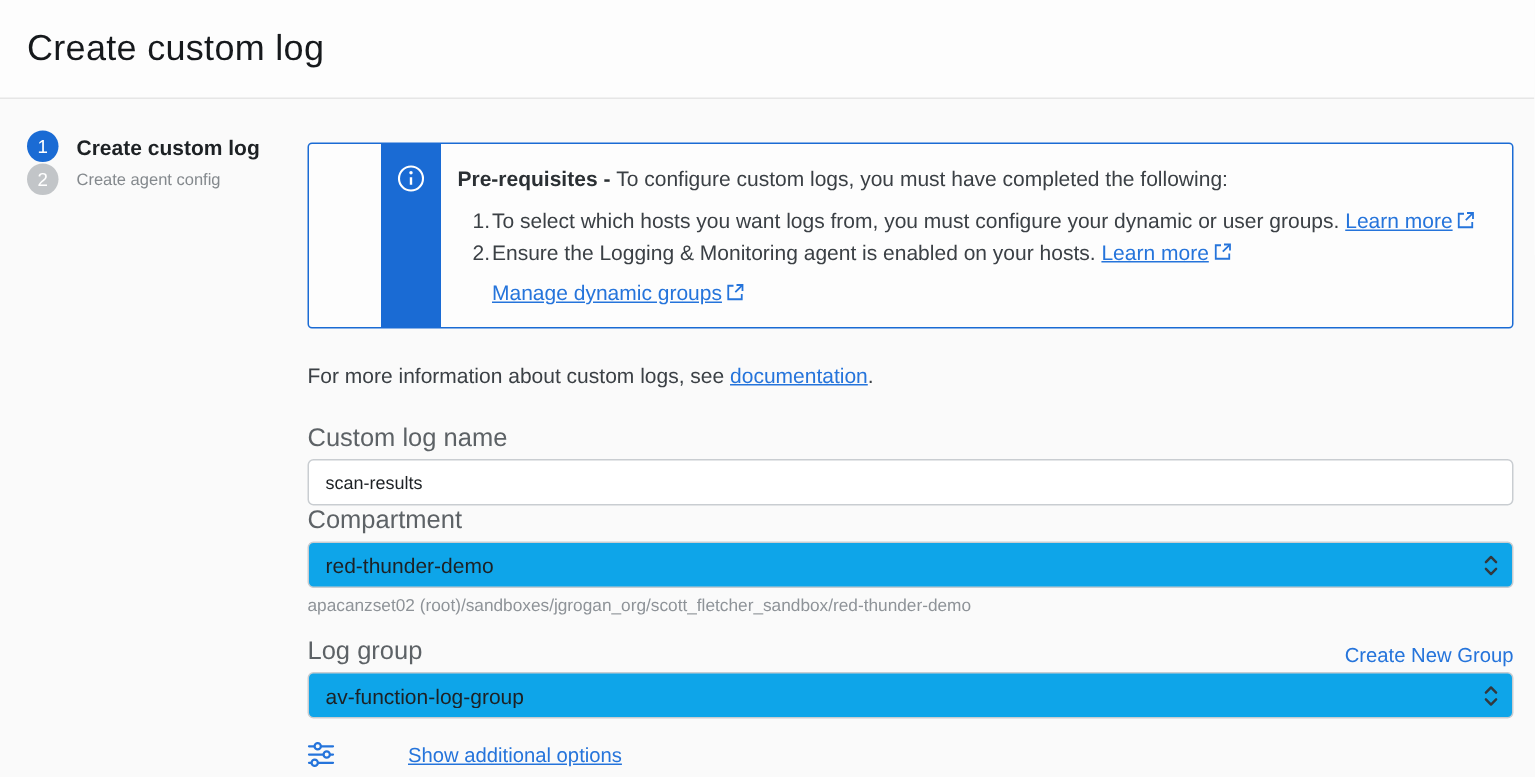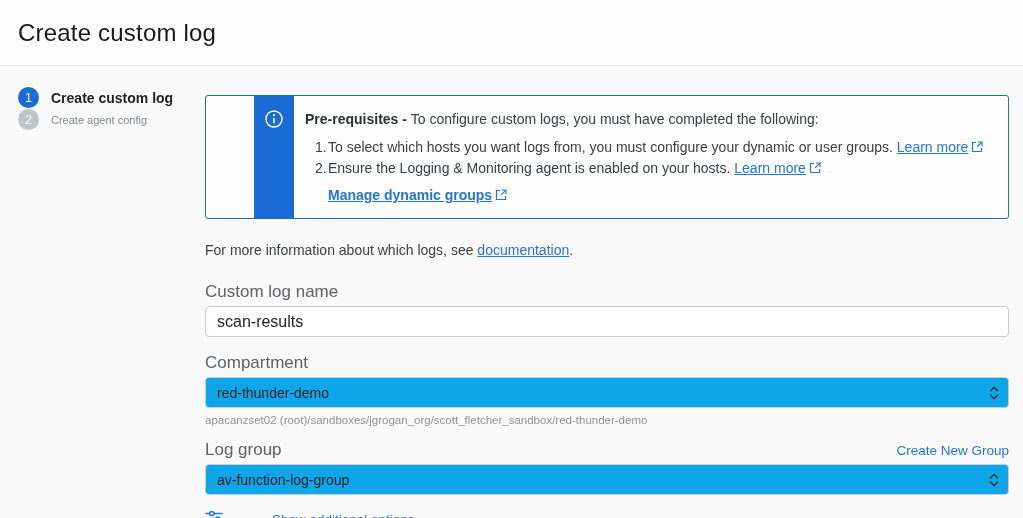--- a/index.html
+++ b/index.html
@@ -29,34 +29,34 @@
   
   .main{flex:1;margin-right:14px;padding-top:29px;}
   
   .infobox{display:flex;border:1px solid var(--primary-blue);border-radius:3px;background:#fdfdfd;min-height:118px;overflow:hidden;padding-left:48px;}
   .infobox-stripe{width:40px;background:var(--primary-blue);display:flex;justify-content:center;align-items:flex-start;padding-top:13px;flex-shrink:0;}
   .infobox-body{padding:13px 16px 12px 11px;font-size:14px;color:var(--text-body);line-height:21px;}
   .info-intro b{color:#2b3034;}
   .info-list{margin-top:7px;}
   .info-item{display:flex;}
   .info-item-num{margin-left:10px;min-width:13px;flex-shrink:0;}
-  .manage-line{margin:6px 0 0 23px;font-weight:bold;}
+  .manage-line{margin:6px 0 0 23px;}
   a{color:var(--link-blue);text-decoration:underline;cursor:pointer;}
   .ext-icon{display:inline-block;margin-left:3px;vertical-align:-1px;line-height:0;}
   .ext-icon svg{width:12px;height:12px;}
   
   .doc-line{margin-top:23px;font-size:14px;color:var(--text-body);}
   
   .field-1{margin-top:24px;}
-  .field-2{margin-top:16px;}
+  .field-2{margin-top:0;}
   .field-3{margin-top:14px;}
   .field-label{font-size:17px;color:var(--label-gray);margin-bottom:4px;display:block;}
-  .label-row{display:flex;justify-content:space-between;align-items:center;margin-bottom:4px;}
+  .label-row{display:flex;justify-content:space-between;align-items:flex-end;margin-bottom:4px;}
   .label-row .field-label{margin-bottom:0;}
-  .text-input{width:100%;height:31px;border:1px solid var(--border-gray);border-radius:4px;background:#fff;font-family:inherit;font-size:16px;color:var(--text-dark);padding:0 11px;outline:none;}
+  .text-input{width:100%;height:31px;border:1px solid var(--border-gray);border-radius:4px;background:#fff;font-family:inherit;font-size:12px;color:var(--text-dark);padding:0 11px;outline:none;}
   .select-wrap{position:relative;}
   .select{appearance:none;-webkit-appearance:none;width:100%;height:31px;border:1px solid var(--border-gray);border-radius:4px;background:#0ea5e9;font-family:inherit;font-size:14px;color:var(--text-dark);padding:0 32px 0 11px;outline:none;}
   .chevron{position:absolute;right:10px;top:50%;transform:translateY(-50%);pointer-events:none;line-height:0;}
   .helper-text{margin-top:6px;font-size:11.5px;color:var(--helper-gray);}
   .create-link{font-size:13.5px;text-decoration:none;}
   .options-row{margin-top:15px;display:flex;align-items:center;gap:40px;}
   .sliders-icon{display:inline-block;line-height:0;margin-right:9px;}
   .options-link{font-size:13.5px;}
 </style>
 </head>
@@ -119,21 +119,21 @@
             <a>Manage dynamic groups</a><span class="ext-icon"><svg viewBox="0 0 12 12">
                   <path d="M5 1.5 H1.5 V10.5 H10.5 V7" fill="none" stroke="#2574db" stroke-width="1.2"></path>
                   <path d="M7 1 H11 V5" fill="none" stroke="#2574db" stroke-width="1.2"></path>
                   <line x1="10.6" y1="1.4" x2="6.2" y2="5.8" stroke="#2574db" stroke-width="1.2"></line>
                 </svg></span>
           </div>
         </div>
       </div>
 
       <div class="doc-line">
-        <span>For more information about which logs, see </span><a>documentation</a><span>.</span>
+        <span>For more information about custom logs, see </span><a>documentation</a><span>.</span>
       </div>
 
       <div class="field-1">
         <label class="field-label">Custom log name</label>
         <input class="text-input" type="text" value="scan-results" style="">
       </div>
 
       <div class="field-2">
         <label class="field-label">Compartment</label>
         <div class="select-wrap">

